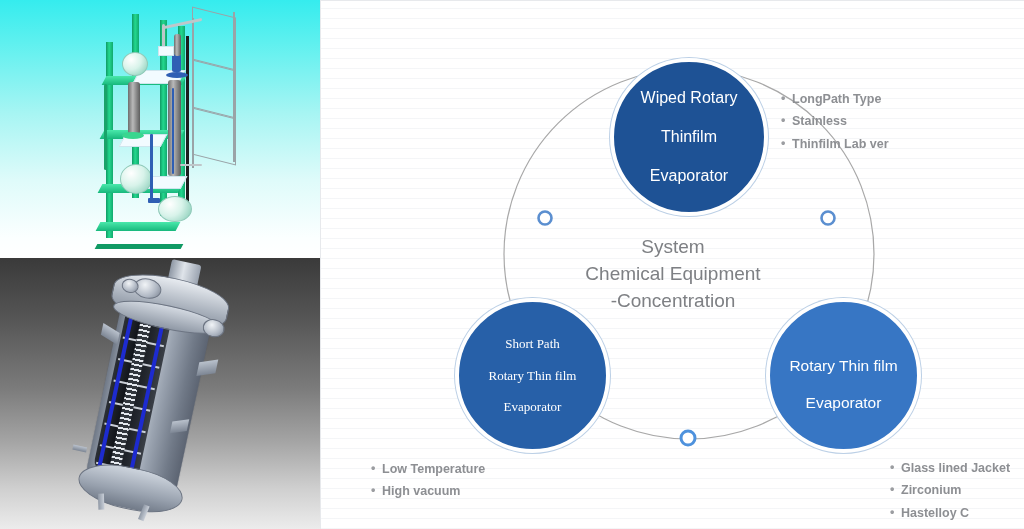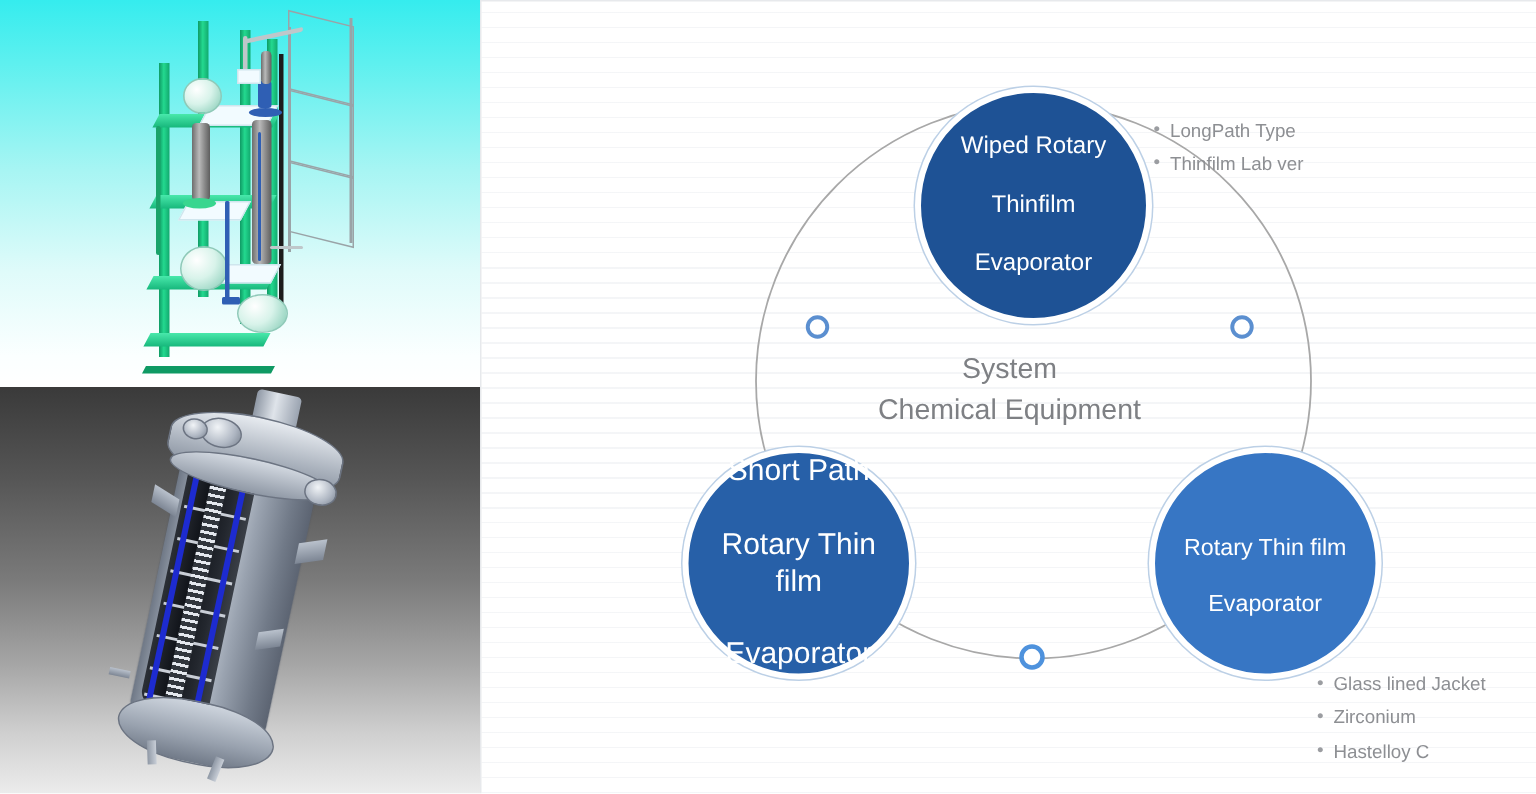--- a/index.html
+++ b/index.html
@@ -73,30 +73,30 @@
   .ring-svg{position:absolute;left:0;top:0;width:704px;height:529px;}
 
   .node{position:absolute;border-radius:50%;
     display:flex;align-items:center;justify-content:center;
     text-align:center;color:#ffffff;line-height:1.22;
     box-sizing:border-box;border:4px solid #ffffff;
     box-shadow:0 0 0 1px #bcd0e6;}
   .node span{display:block;padding:0 6px;}
 
   #node-top{left:289px;top:57px;width:158px;height:158px;font-size:16px;}
-  #node-left{left:134px;top:297px;width:155px;height:155px;font-size:20px;}
+  #node-left{left:134px;top:297px;width:155px;height:155px;font-size:13px;font-family:Liberation Serif, serif;}
   #node-right{left:445px;top:297px;width:155px;height:155px;font-size:15.5px;}
 
   .center-text{position:absolute;left:232px;top:233px;width:240px;
     text-align:center;color:#7e8084;font-size:19px;line-height:1.42;}
 
   .bullets{position:absolute;color:#8d8f93;font-size:12.5px;line-height:1.78;}
   .bullets li{list-style:none;position:relative;padding-left:11px;white-space:nowrap;}
   .bullets li:before{content:"\2022";position:absolute;left:0;top:-1px;color:#9b9da1;}
-  .bullets ul{margin:0;padding:0;}
+  .bullets ul{margin:12px;padding:0;font-weight:bold;}
 
   #bul-top{left:448px;top:75px;}
   #bul-left{left:38px;top:445px;}
   #bul-right{left:557px;top:444px;}
 </style>
 </head>
 <body>
 
 <div id="root">
 
@@ -215,29 +215,37 @@
       <span>
         <br>
         <span>Rotary Thin film</span><br>
         <span>Evaporator</span>
       </span>
     </div>
 
     <div class="center-text">
       <div>System</div>
       <div>Chemical  Equipment</div>
+      <div>-Concentration</div>
     </div>
 
     <div class="bullets" id="bul-top">
       <ul>
         <li>LongPath Type</li>
+        <li>Stainless</li>
         <li>Thinfilm Lab ver</li>
       </ul>
     </div>
 
+    <div class="bullets" id="bul-left">
+      <ul>
+        <li>Low Temperature</li>
+        <li>High vacuum</li>
+      </ul>
+    </div>
 
     <div class="bullets" id="bul-right">
       <ul>
         <li>Glass lined Jacket</li>
         <li>Zirconium</li>
         <li>Hastelloy C</li>
       </ul>
     </div>
 
   </div>

